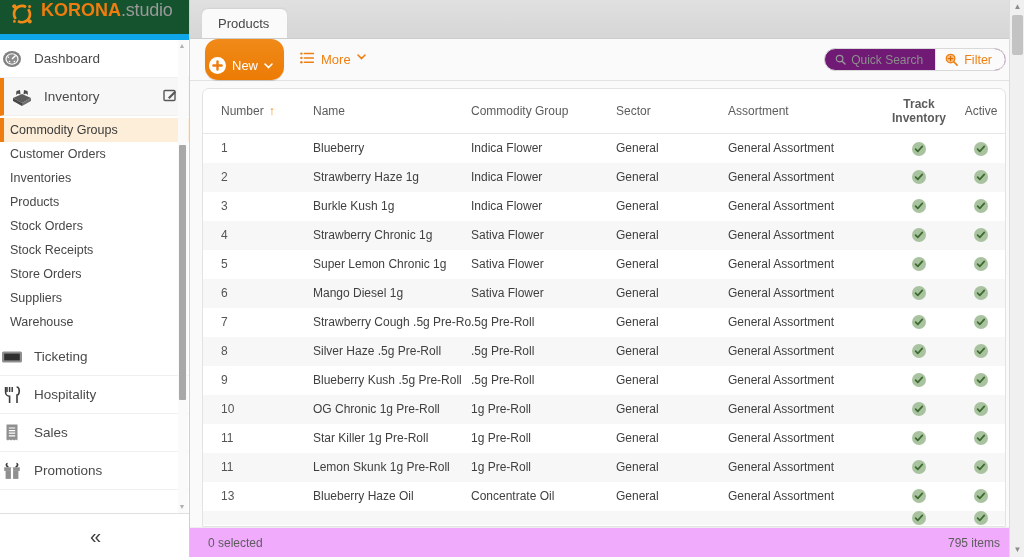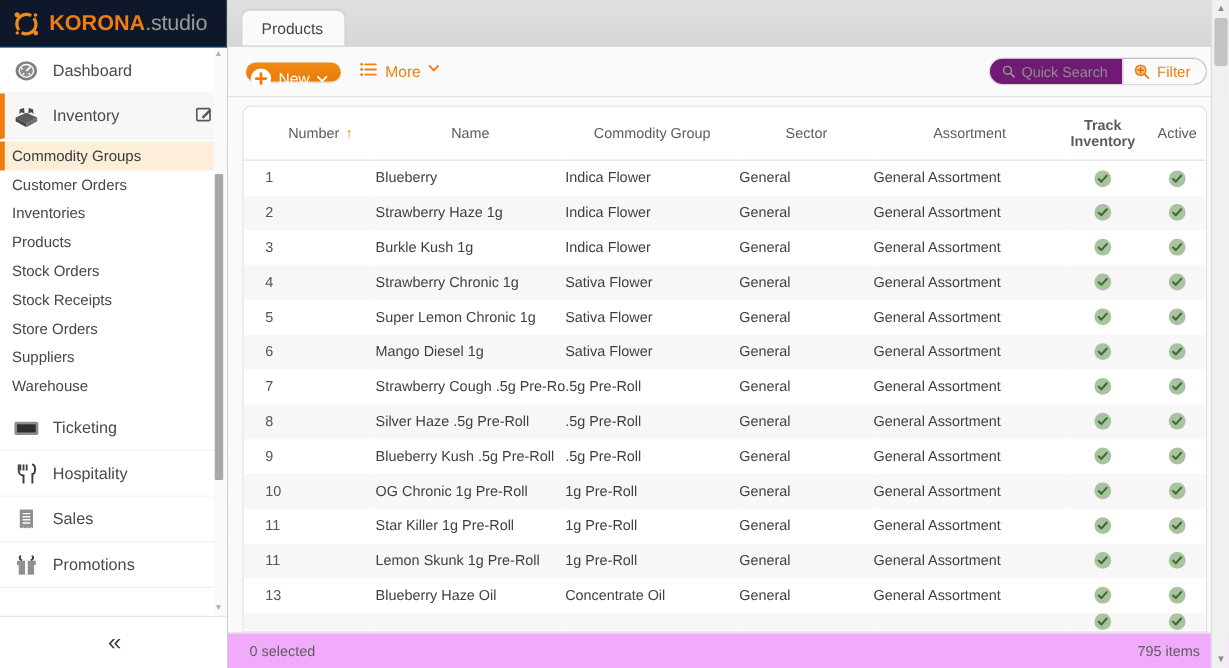--- a/index.html
+++ b/index.html
@@ -22,25 +22,25 @@
     width: 190px; height: 557px;
     background: #ffffff;
     border-right: 1px solid #cfcfcf;
     display: flex;
     flex-direction: column;
     flex: 0 0 190px;
   }
   .brand {
     height: 40px;
     display: flex;
-    align-items: center;
+    align-items: flex-start;
     padding-left: 8px;
-    border-bottom: 1px solid #0ea5e9;
+    border-bottom: 6px solid #0ea5e9;
     flex: 0 0 40px;
-    background: #0f172a;
+    background: #14532d;
   }
   .brand-logo { width: 28px; height: 28px; margin-right: 5px; flex: 0 0 28px; }
   .brand-text {
     font-size: 18px;
     letter-spacing: -0.2px;
     white-space: nowrap;
   }
   .brand-text .b1 { color: #ef7c0e; font-weight: bold; letter-spacing: 0px; }
   .brand-text .b3 { color: #9a9a9a; font-weight: normal; }
 
@@ -48,21 +48,21 @@
     position: relative;
     flex: 1 1 auto;
     overflow: hidden;
     background: #fff;
   }
   .nav-list { position: relative; }
 
   .nav-top {
     display: flex; align-items: center;
     height: 38px;
-    padding-left: 10px;
+    padding-left: 0;
     font-size: 13.5px;
     color: #4a4a4a;
     border-bottom: 1px solid #f0f0f0;
     position: relative;
     background: #fff;
   }
   .nav-top.active {
     background: #f7f7f7;
     border-left: 4px solid #ef7c0e;
     padding-left: 6px;
@@ -159,21 +159,21 @@
   .toolbar {
     flex: 0 0 42px;
     height: 42px;
     display: flex;
     align-items: center;
     padding: 0 18px 0 15px;
     border-bottom: 1px solid #e2e2e2;
     background: #fafafa;
   }
   .btn-new {
-    height: 16px;
+    height: 41px;
     background: linear-gradient(#f08a18, #ec7b05);
     border-radius: 13px;
     color: #fff;
     font-size: 13px;
     display: flex; align-items: center;
     padding: 12px 11px 0 4px;
     box-shadow: 0 1px 1px rgba(0,0,0,.15);
   }
   .plus-circle {
     width: 17px; height: 17px; border-radius: 50%;
@@ -234,21 +234,21 @@
     border-radius: 7px 7px 0 0;
     overflow: hidden;
     display: flex;
     flex-direction: column;
   }
   table { width: 100%; border-collapse: collapse; table-layout: fixed; }
   thead th {
     font-size: 12px;
     font-weight: normal;
     color: #5c5c5c;
-    text-align: center;
+    text-align: left;
     padding: 8px 0 8px 0;
     height: 44px;
     vertical-align: middle;
     border-bottom: 1px solid #e8e8e8;
   }
   th.c-num   { width: 110px; padding-left: 18px; }
   th.c-name  { width: 158px; }
   th.c-cg    { width: 145px; }
   th.c-sec   { width: 112px; }
   th.c-asm   { width: 160px; }

